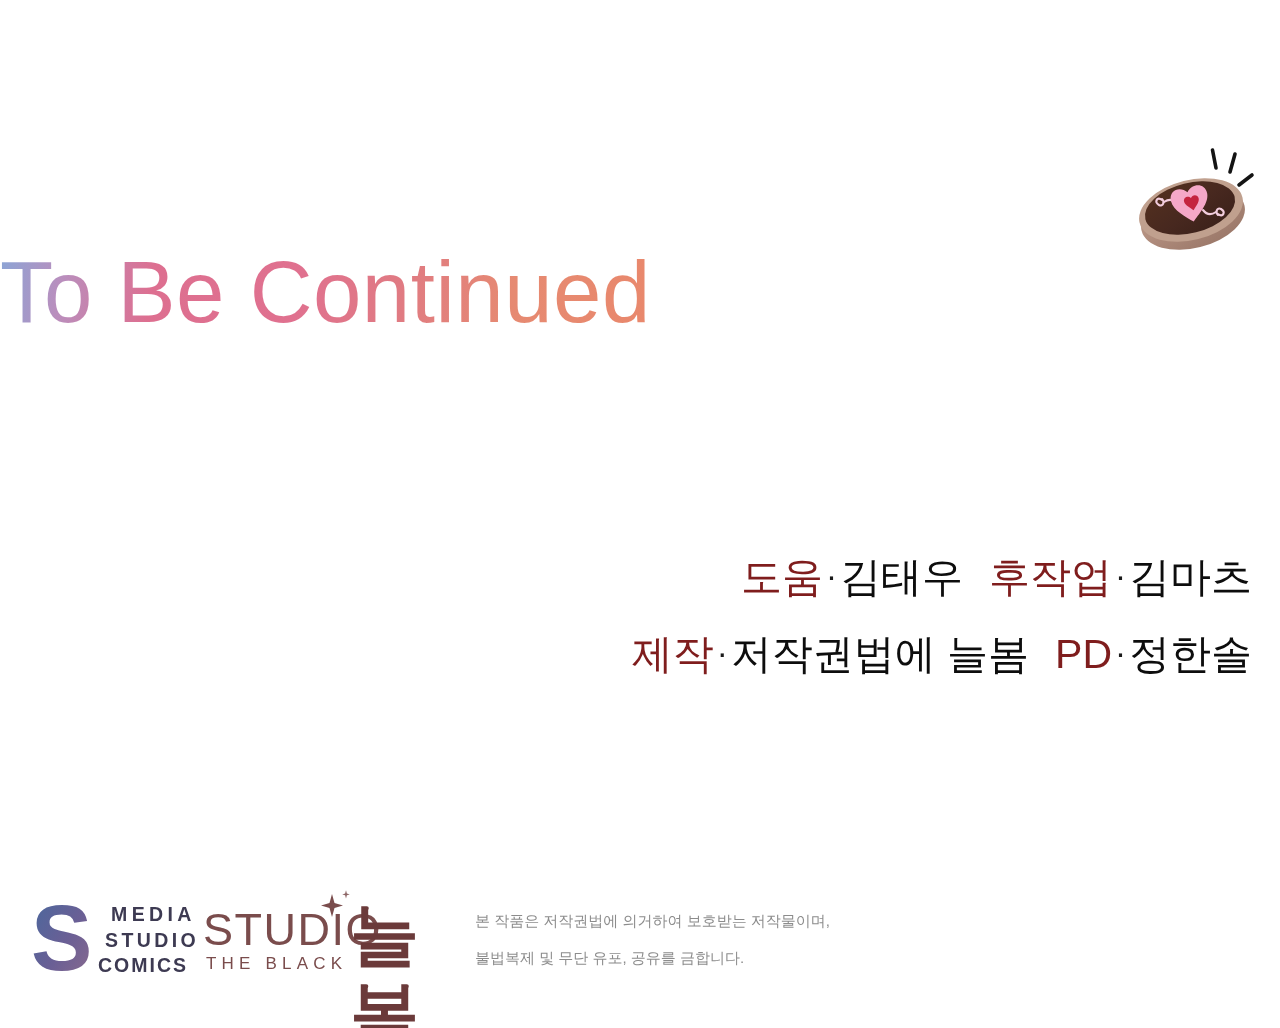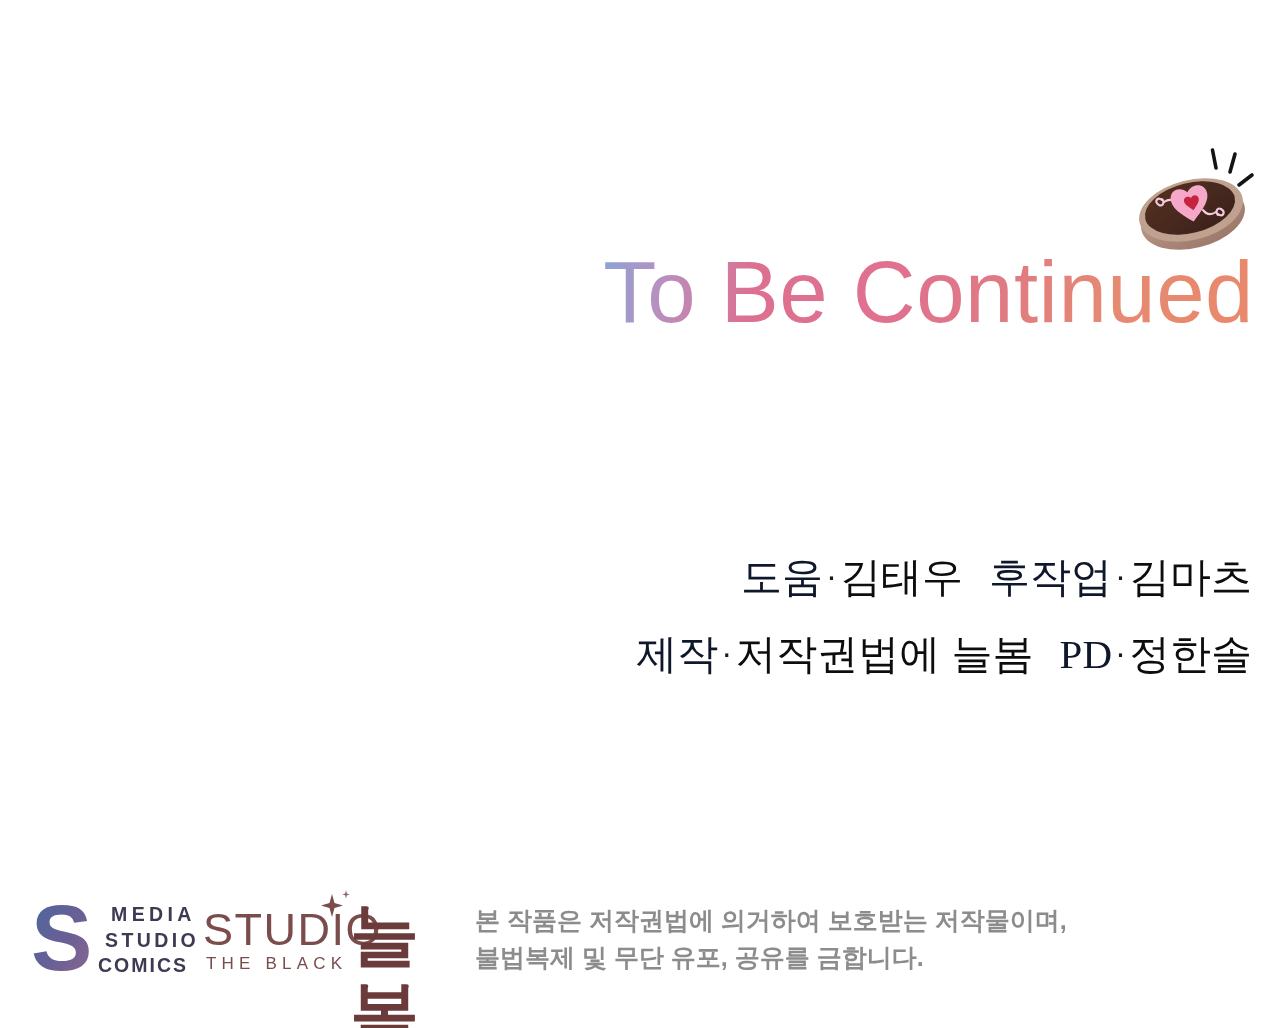--- a/index.html
+++ b/index.html
@@ -28,22 +28,20 @@
     width: 146px;
     height: 120px;
   }
 
   
   #title-block {
     position: absolute;
     left: 0;
     top: 246px;
     width: 1254px;
-    text-align: right;
-    padding-left: 48px;
   }
   #main-title {
     display: inline-block;
     font-family: "Liberation Sans", "DejaVu Sans", sans-serif;
     font-size: 87px;
     font-weight: 400;
     line-height: 1.05;
     letter-spacing: 0.5px;
     white-space: nowrap;
     background-image: linear-gradient(
@@ -70,23 +68,22 @@
     text-align: right;
   }
   .credit-line {
     font-size: 41px;
     line-height: 75px;
     font-weight: 500;
     white-space: nowrap;
     color: #111111;
   }
   .credit-role {
-    color: #0f172a;
+    color: #7f1d1d;
     font-weight: 500;
-    font-family: Liberation Serif, serif;
   }
   .credit-sep {
     color: #1a1a1a;
     font-weight: 400;
     padding: 0 3px;
     font-size: 33px;
     position: relative;
     top: -4px;
   }
   .credit-name {
@@ -160,23 +157,23 @@
     font-weight: 800;
     line-height: 78px;
     color: #6b3a3a;
     letter-spacing: -1px;
   }
 
   #copyright-notice {
     position: absolute;
     left: 475px;
     top: 18px;
-    font-size: 25px;
+    font-size: 15px;
     line-height: 37px;
-    font-weight: 700;
+    font-weight: 400;
     color: #8c8c8c;
     white-space: nowrap;
     text-align: left;
   }
 </style>
 </head>
 <body>
 
 <div id="page">
 

